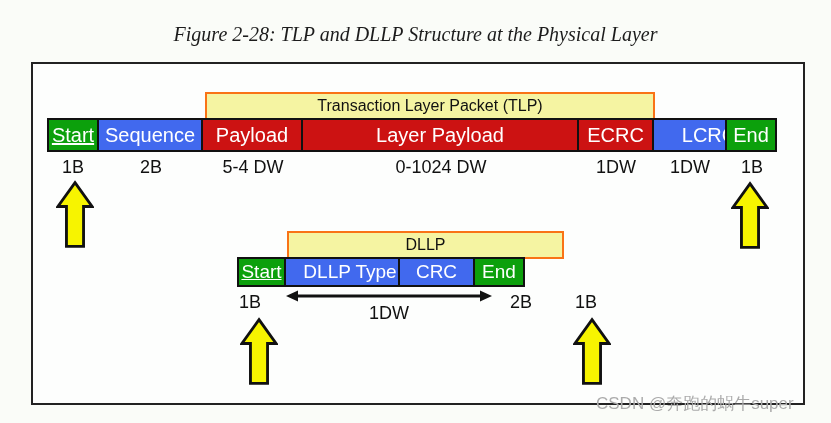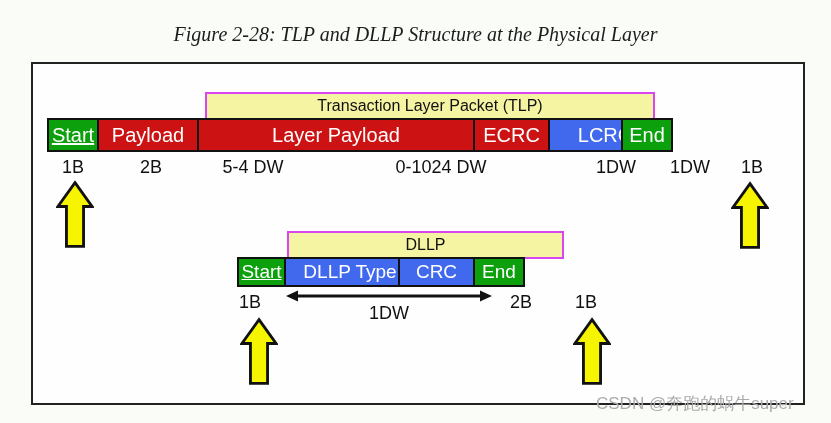--- a/index.html
+++ b/index.html
@@ -23,21 +23,21 @@
 
   .frame{
     position:absolute;left:31px;top:62px;width:774px;height:343px;
     border:2px solid #222;
     background:#fdfefd;
     box-sizing:border-box;
   }
 
   .group-label{
     position:absolute;
-    border:2px solid #d946ef;
+    border:2px solid #f97316;
     box-sizing:border-box;
     display:flex;align-items:center;justify-content:center;
     font-size:16px;color:#111;
   }
   .tlp-group-label{left:205px;top:92px;width:450px;height:28px;}
   .dllp-group-label{left:287px;top:231px;width:277px;height:28px;}
 
   .packet-row{
     position:absolute;display:flex;
   }
@@ -84,20 +84,21 @@
   <div class="figure-title">Figure 2-28: TLP and DLLP Structure at the Physical Layer</div>
 
   <div class="frame"></div>
 
   <div class="group-label tlp-group-label" style="background-color: rgb(245, 244, 162);">
     <span>Transaction Layer Packet (TLP)</span>
   </div>
 
   <div class="packet-row tlp-row">
     <div class="seg" style="width: 52px; background-color: rgb(12, 160, 12);">Start</div>
+    <div class="seg" style="width: 104px; background-color: rgb(65, 105, 238);">Sequence</div>
     <div class="seg" style="width: 100px; background-color: rgb(204, 18, 18);">Payload</div>
     <div class="seg" style="width: 276px; background-color: rgb(204, 18, 18);">Layer Payload</div>
     <div class="seg" style="width: 75px; background-color: rgb(204, 18, 18);">ECRC</div>
     <div class="seg" style="width: 73px; background-color: rgb(65, 105, 238); padding-left: 39px;">LCRC</div>
     <div class="seg" style="width: 50px; background-color: rgb(12, 160, 12);">End</div>
   </div>
 
   <div class="tlp-sizes">
     <span class="size-label" style="left:73px">1B</span>
     <span class="size-label" style="left:151px">2B</span>

